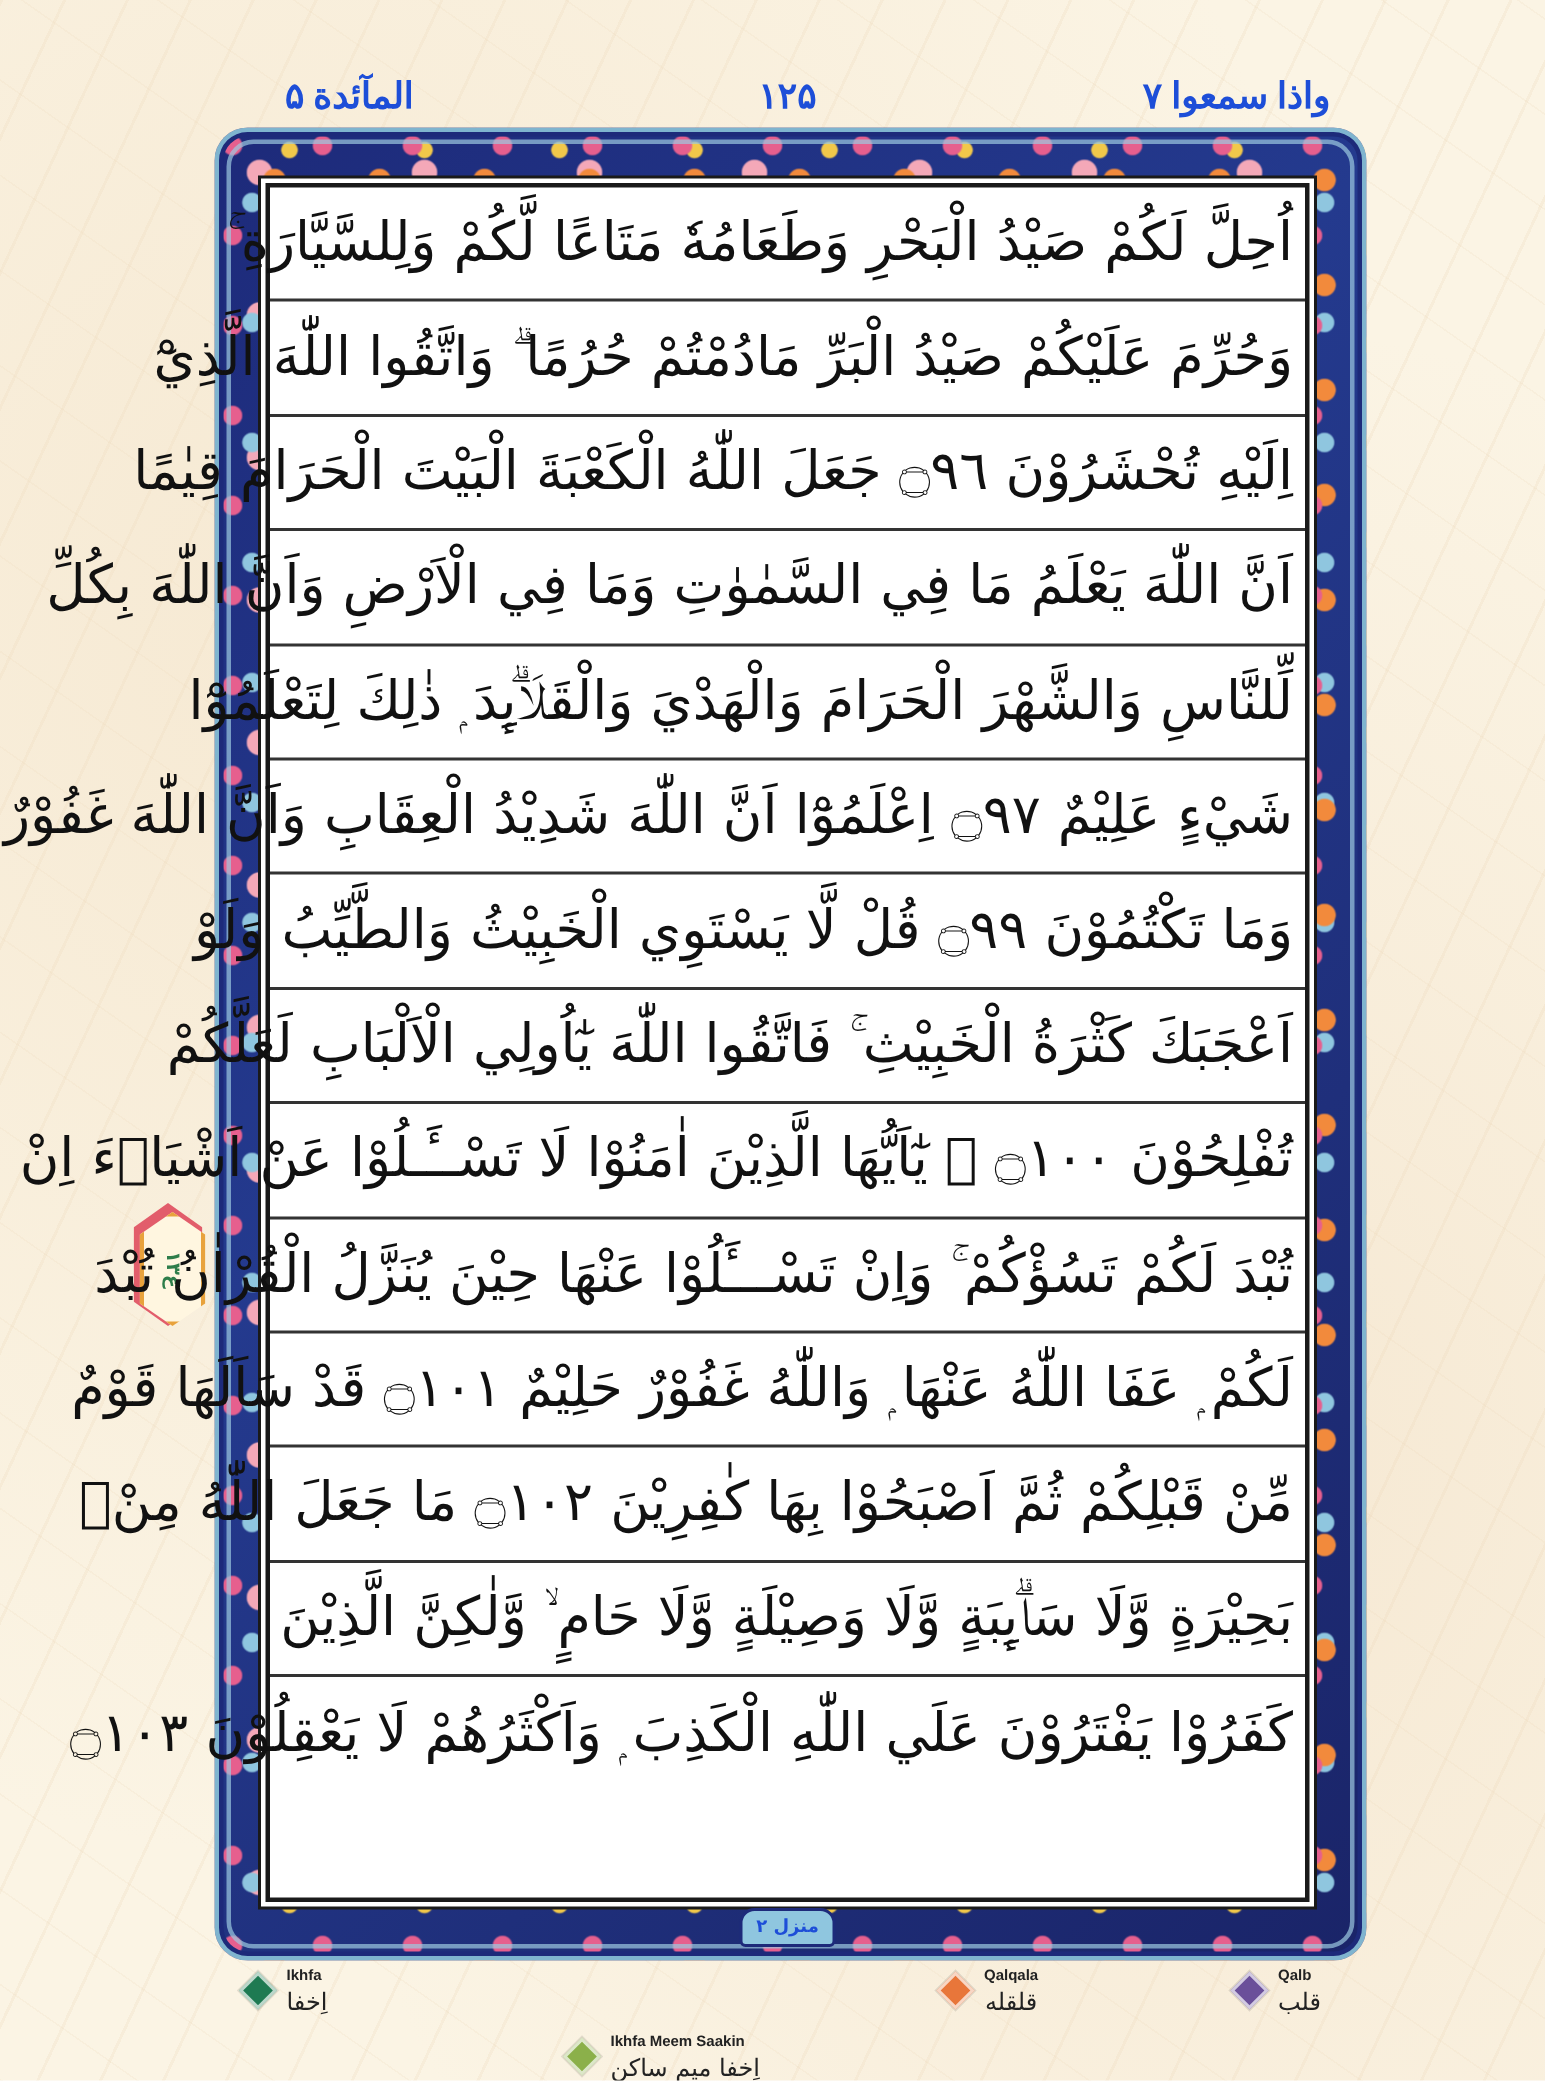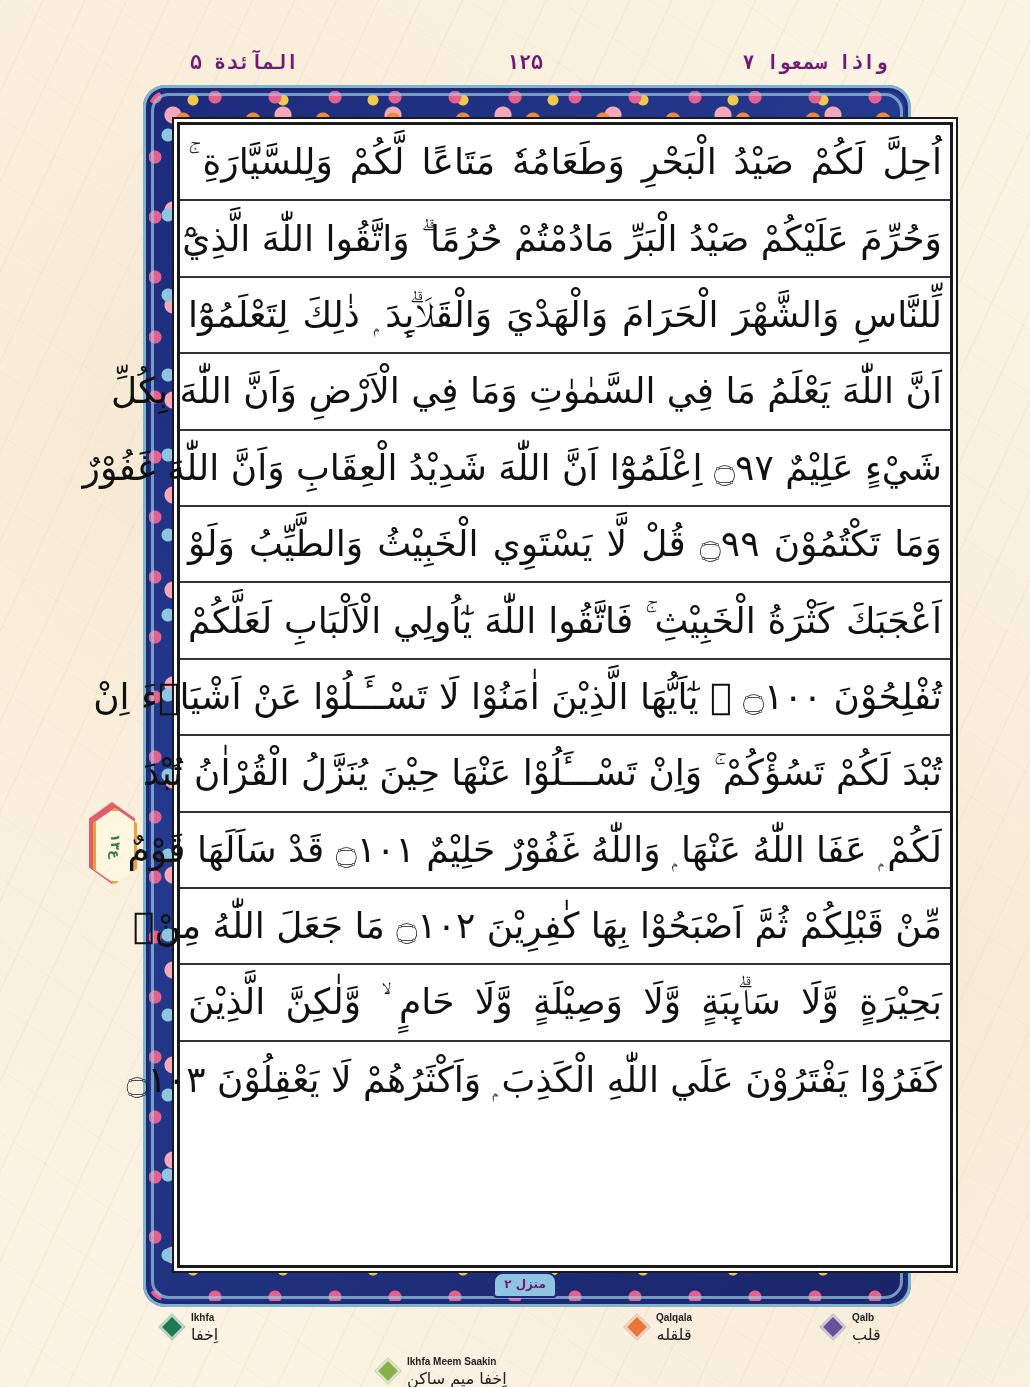--- a/index.html
+++ b/index.html
@@ -7,21 +7,21 @@
     width:1030px; height:1387px; position:relative; overflow:hidden;
     background:#fbf4e4;
     background-image:
       radial-gradient(ellipse at 20% 30%, rgba(240,220,190,0.45), transparent 60%),
       radial-gradient(ellipse at 80% 70%, rgba(238,215,185,0.4), transparent 55%),
       repeating-linear-gradient(115deg, rgba(230,205,170,0.18) 0 2px, transparent 2px 38px),
       repeating-linear-gradient(35deg, rgba(230,205,170,0.14) 0 1px, transparent 1px 52px);
     font-family: "DejaVu Sans", sans-serif;
   }
   .header { position:absolute; top:50px; left:0; width:1030px; height:36px; }
-  .header span { position:absolute; top:0; font-family:Liberation Mono, monospace; font-size:20px; font-weight:bold; color:#701a75; direction:rtl; }
+  .header span { position:absolute; top:0; font-family:Liberation Serif, serif; font-size:24px; font-weight:bold; color:#1d4ed8; direction:rtl; }
   .hdr-right { right:143px; }
   .hdr-center { left:500px; width:50px; text-align:center; font-size:20px; }
   .hdr-left { left:190px; }
 
   .ornament {
     position:absolute; left:143px; top:85px; width:768px; height:1222px;
     border-radius:22px;
     background:
       radial-gradient(circle at 12px 12px, #e65f8e 0 6px, transparent 7px) 0 0/60px 60px,
       radial-gradient(circle at 40px 35px, #f28a3c 0 7px, transparent 8px) 0 0/70px 70px,
@@ -29,38 +29,38 @@
       radial-gradient(circle at 50px 15px, #f1c84a 0 5px, transparent 6px) 0 0/90px 65px,
       radial-gradient(circle at 30px 30px, #f4a8b8 0 8px, transparent 9px) 0 0/110px 95px,
       linear-gradient(135deg, #1d2a7a, #243a8e 40%, #1a2468);
     box-shadow: inset 0 0 0 3px #7fb4cf, inset 0 0 0 6px #1d2a7a;
   }
   .ornament::after {
     content:""; position:absolute; left:8px; top:8px; right:8px; bottom:8px;
     border:3px solid #9cc9df; border-radius:18px; opacity:0.7;
   }
   .text-box {
-    position:absolute; left:177px; top:122px; width:776px; height:1146px;
+    position:absolute; left:177px; top:122px; width:696px; height:1146px;
     background:#ffffff; border:3px solid #1a1a1a; box-sizing:border-box;
     box-shadow: 0 0 0 3px #ffffff, 0 0 0 5px #1a1a1a;
   }
   .line {
     position:relative; height:76.4px; border-bottom:2px solid #333; box-sizing:border-box;
     display:flex; align-items:center; justify-content:center;
     direction:rtl; padding:0 8px;
   }
   .line:last-child { border-bottom:none; }
   .line-text {
     font-family:"DejaVu Sans", sans-serif; font-size:36px; color:#111;
     white-space:nowrap; line-height:1; text-align-last:justify; width:100%; text-align:justify;
   }
   .bottom-label {
     position:absolute; left:493px; top:1272px; width:60px; height:22px;
     background:#8fc6df; border:2px solid #1d2a7a; border-radius:10px 10px 4px 4px;
-    font-size:12px; text-align:center; line-height:20px; color:#701a75; direction:rtl; font-weight:bold;
+    font-size:12px; text-align:center; line-height:20px; color:#1d4ed8; direction:rtl; font-weight:bold;
   }
   .side-marker {
     position:absolute; left:93px; top:808px; width:38px; height:70px;
     background:#fff6e0; border:3px solid #e8a23c;
     clip-path: polygon(50% 0, 100% 20%, 100% 80%, 50% 100%, 0 80%, 0 20%);
     display:flex; align-items:center; justify-content:center;
   }
   .side-marker-inner {
     writing-mode:vertical-rl; font-size:13px; color:#2e7d4a; font-weight:bold;
   }
@@ -93,24 +93,27 @@
 </div>
 
 <div class="text-box">
   <div class="line">
       <div class="line-text">اُحِلَّ لَكُمْ صَيْدُ الْبَحْرِ وَطَعَامُهٗ مَتَاعًا لَّكُمْ وَلِلسَّيَّارَةِ ۚ</div>
     </div>
   <div class="line">
       <div class="line-text">وَحُرِّمَ عَلَيْكُمْ صَيْدُ الْبَرِّ مَادُمْتُمْ حُرُمًا ۗ وَاتَّقُوا اللّٰهَ الَّذِيْٓ</div>
     </div>
   <div class="line">
-      <div class="line-text">لِّلنَّاسِ وَالشَّهْرَ الْحَرَامَ وَالْهَدْيَ وَالْقَلَاۗىِٕدَ ۭ ذٰلِكَ لِتَعْلَمُوْٓا</div>
+      <div class="line-text">اِلَيْهِ تُحْشَرُوْنَ ۝٩٦ جَعَلَ اللّٰهُ الْكَعْبَةَ الْبَيْتَ الْحَرَامَ قِيٰمًا</div>
     </div>
   <div class="line">
       <div class="line-text">اَنَّ اللّٰهَ يَعْلَمُ مَا فِي السَّمٰوٰتِ وَمَا فِي الْاَرْضِ وَاَنَّ اللّٰهَ بِكُلِّ</div>
+    </div>
+  <div class="line">
+      <div class="line-text">لِّلنَّاسِ وَالشَّهْرَ الْحَرَامَ وَالْهَدْيَ وَالْقَلَاۗىِٕدَ ۭ ذٰلِكَ لِتَعْلَمُوْٓا</div>
     </div>
   <div class="line">
       <div class="line-text">شَيْءٍ عَلِيْمٌ ۝٩٧ اِعْلَمُوْٓا اَنَّ اللّٰهَ شَدِيْدُ الْعِقَابِ وَاَنَّ اللّٰهَ غَفُوْرٌ</div>
     </div>
   <div class="line">
       <div class="line-text">وَمَا تَكْتُمُوْنَ ۝٩٩ قُلْ لَّا يَسْتَوِي الْخَبِيْثُ وَالطَّيِّبُ وَلَوْ</div>
     </div>
   <div class="line">
       <div class="line-text">اَعْجَبَكَ كَثْرَةُ الْخَبِيْثِ ۚ فَاتَّقُوا اللّٰهَ يٰٓاُولِي الْاَلْبَابِ لَعَلَّكُمْ</div>
     </div>

